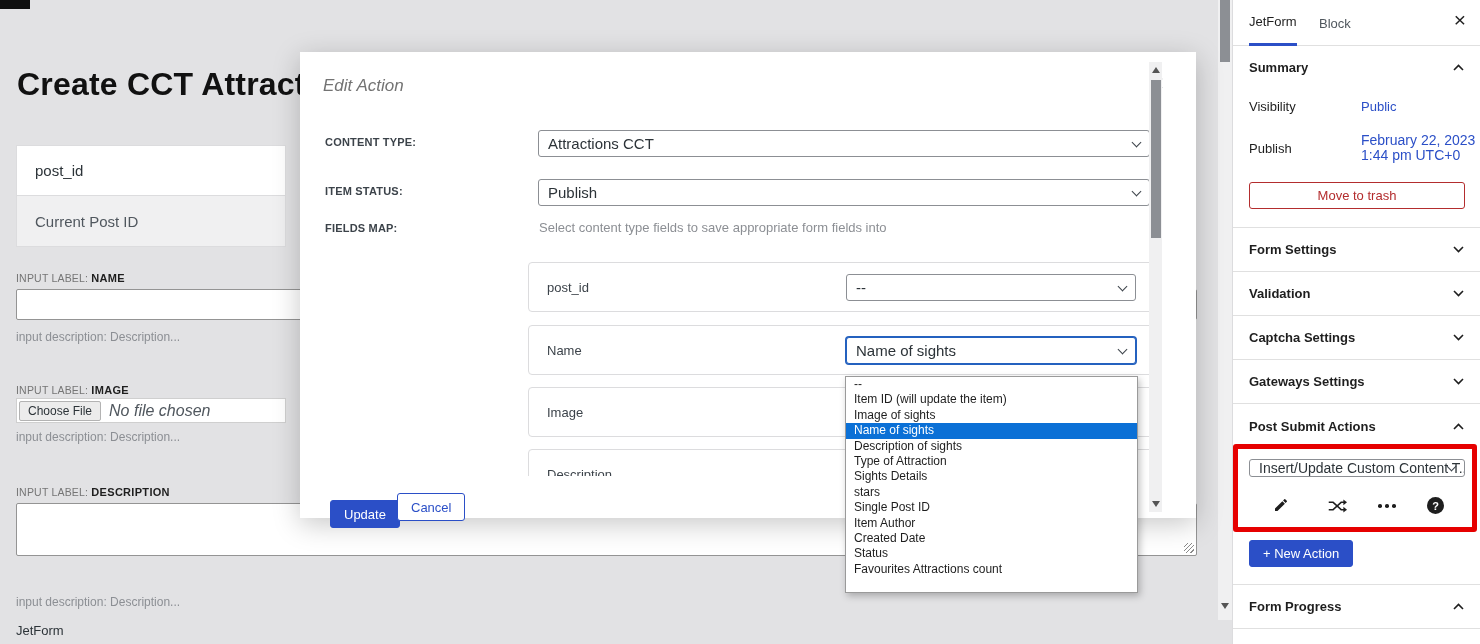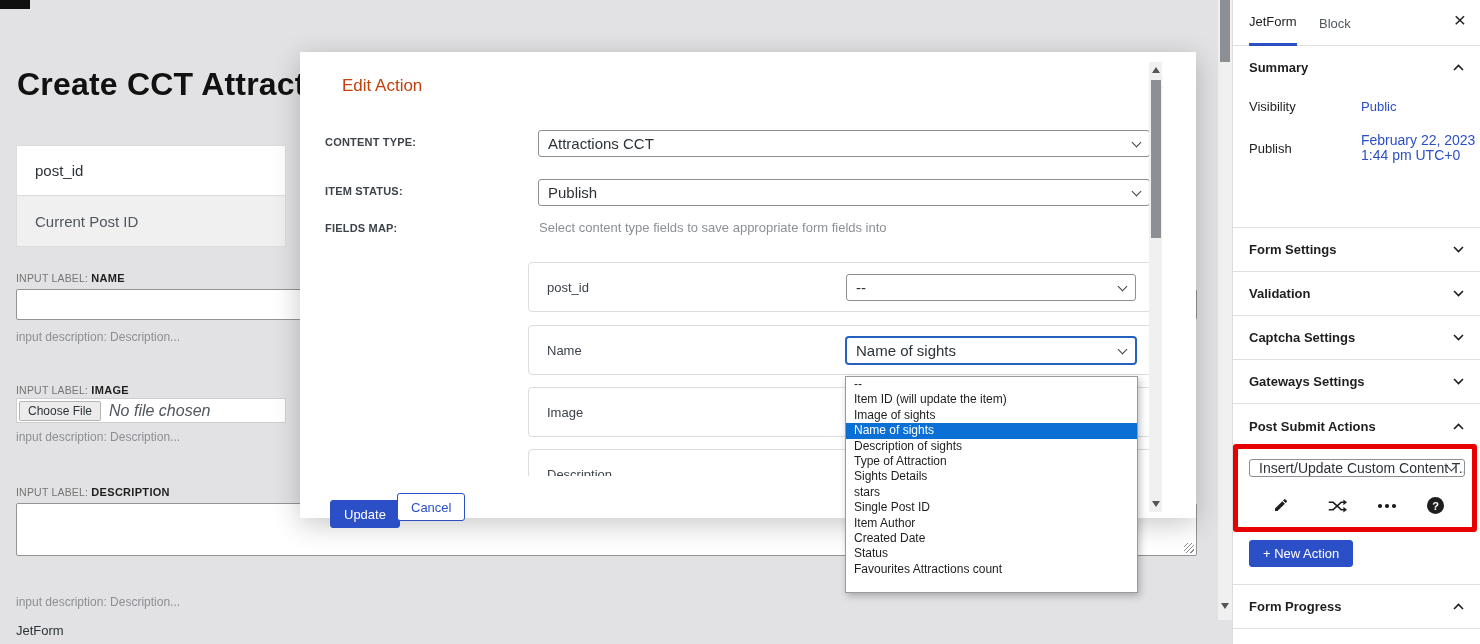--- a/index.html
+++ b/index.html
@@ -123,20 +123,21 @@
         <path d="M1 6l4.5-4.5L10 6" fill="none" stroke="#1e1e1e" stroke-width="1.6"></path>
       </svg>
   </div>
   <div class="sb-row-label" style="top:99px;">Visibility</div>
   <div class="sb-link" style="top:99px;">Public</div>
   <div class="sb-row-label" style="top:141px;">Publish</div>
   <div class="sb-link" style="top:133px;font-size:14px;line-height:15px;">
     <span style="display:block;">February 22, 2023</span>
     <span style="display:block;">1:44 pm UTC+0</span>
   </div>
+  <button style="position:absolute;left:16px;top:182px;width:216px;height:27px;background:#fff;border:1px solid var(--danger);border-radius:3px;color:var(--danger);font-size:13px;font-family:inherit;cursor:pointer;">Move to trash</button>
   <div style="position:absolute;left:0;top:227px;width:247px;height:1px;background:#e0e0e0;"></div>
 
   <div class="sb-sec" style="top:228px;">
     <span>Form Settings</span>
     <svg width="11" height="7" viewBox="0 0 11 7">
         <path d="M1 1l4.5 4.5L10 1" fill="none" stroke="#1e1e1e" stroke-width="1.6"></path>
       </svg>
   </div>
   <div class="sb-sec" style="top:316px;">
     <span>Captcha Settings</span>
@@ -192,21 +193,21 @@
     <span>Form Progress</span>
     <svg width="11" height="7" viewBox="0 0 11 7">
         <path d="M1 6l4.5-4.5L10 6" fill="none" stroke="#1e1e1e" stroke-width="1.6"></path>
       </svg>
   </div>
 </div>
 
 <div class="abs" style="left:300px;top:52px;width:896px;height:466px;background:#fff;box-shadow:0 6px 26px rgba(0,0,0,.22);z-index:10;">
 
   <div style="position:absolute;left:0;top:0;width:896px;height:424px;overflow:hidden;">
-    <div style="position:absolute;left:42px;top:24px;font-size:17px;font-weight:500;color:#c2410c;">Edit Action</div>
+    <div style="position:absolute;left:23px;top:24px;font-size:17px;font-weight:500;color:#737373;font-style:italic;">Edit Action</div>
 
     <div class="lab" style="left:25px;top:84px;">CONTENT TYPE:</div>
     <div class="sel" style="left:238px;top:78px;width:612px;height:27px;">
       <span>Attractions CCT</span>
     </div>
 
     <div class="lab" style="left:25px;top:133px;">ITEM STATUS:</div>
     <div class="sel" style="left:238px;top:127px;width:612px;height:27px;">
       <span>Publish</span>
     </div>

